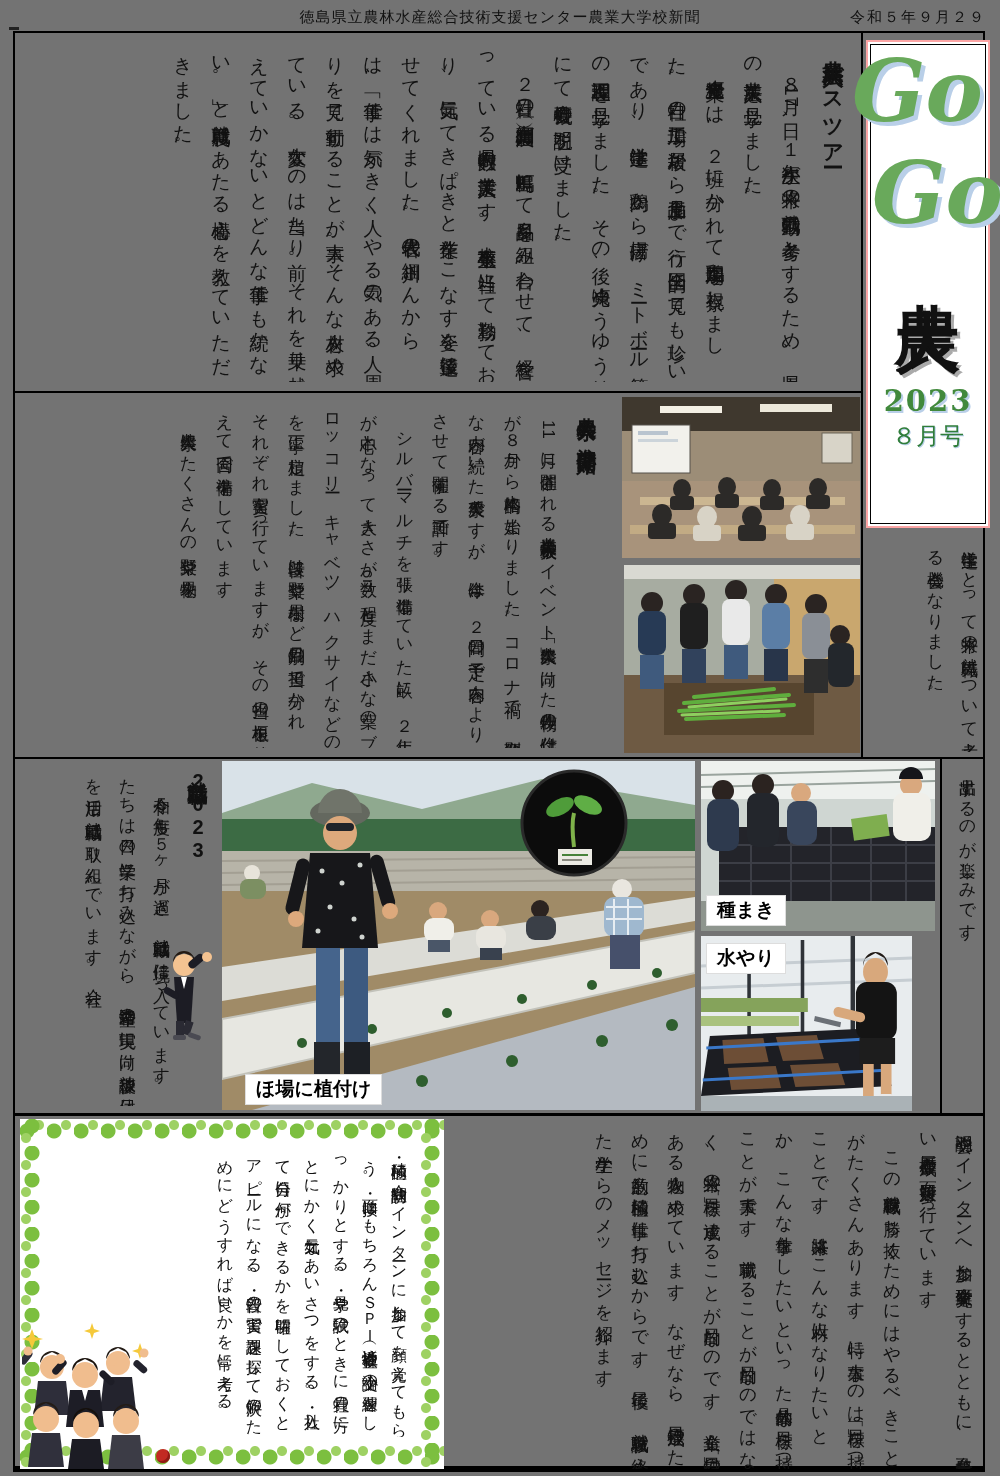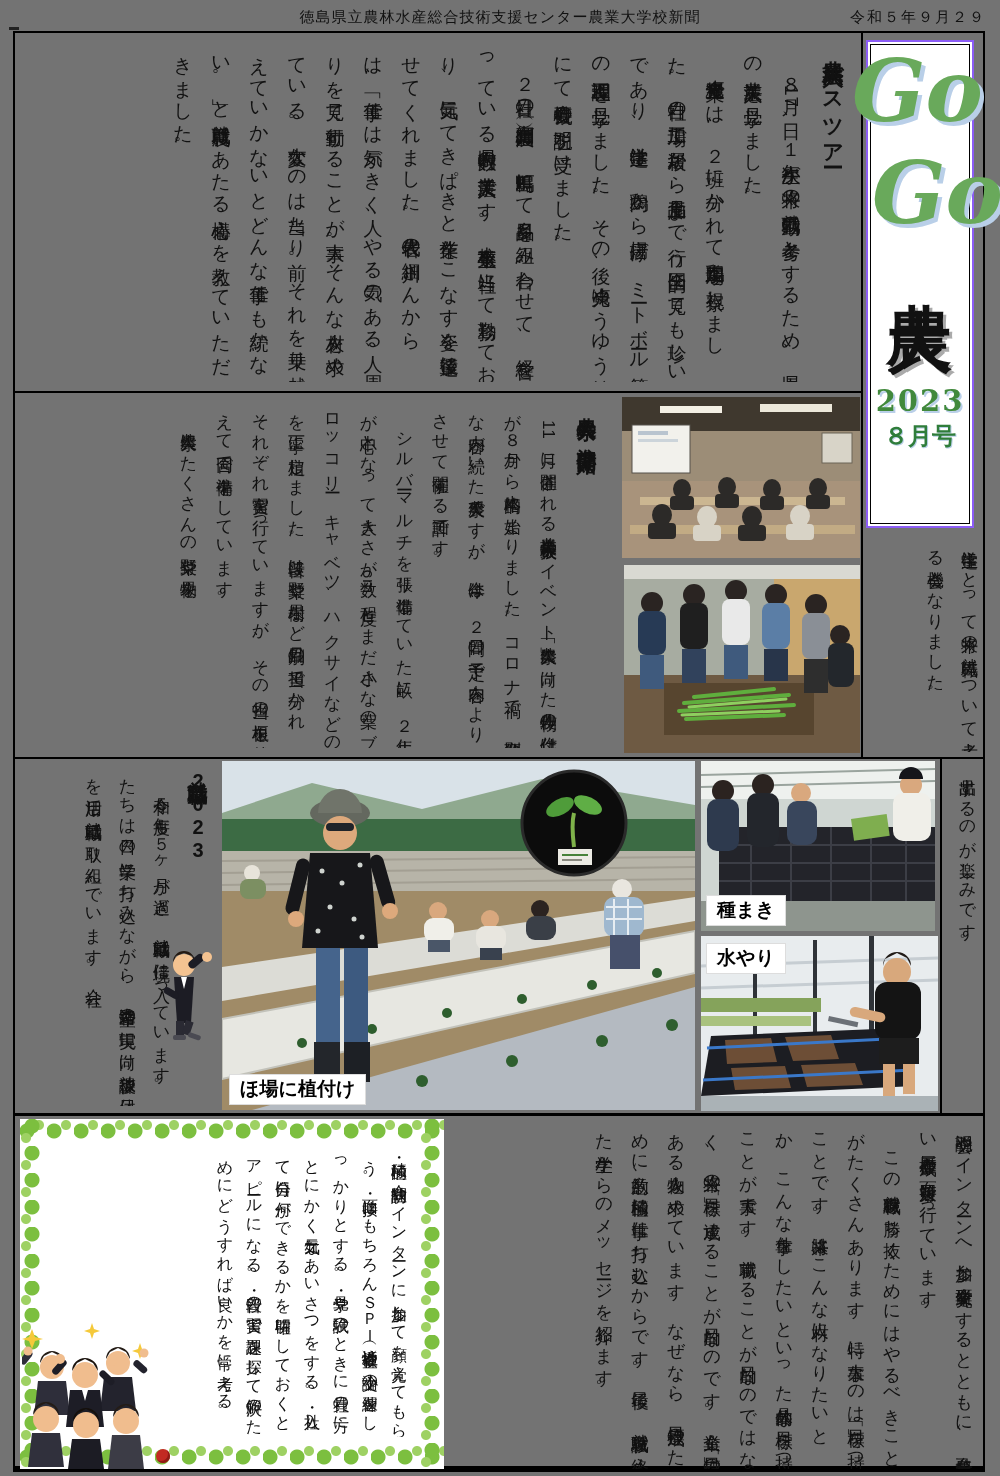--- a/index.html
+++ b/index.html
@@ -21,35 +21,35 @@
   .upright{text-orientation:upright;}
   .art1 p{font-size:19px;line-height:38px;letter-spacing:1px;}
   .art1 h2{font-size:21px;line-height:46px;letter-spacing:2px;}
   .art2 p{font-size:17px;line-height:36px;letter-spacing:1px;}
   .art2 h2{font-size:20px;line-height:42px;letter-spacing:2px;}
   .art3 p{font-size:17px;line-height:34px;letter-spacing:1px;}
   .art3 h2{font-size:20px;line-height:40px;letter-spacing:1px;}
   .art4 p{font-size:17.5px;line-height:36px;letter-spacing:1px;}
   .margin-col p{font-size:17px;line-height:34px;letter-spacing:1px;}
   
-  .masthead{position:absolute;left:866px;top:40px;width:108px;height:488px;
-            border:2px solid #8b5cf6;background:#fff;box-sizing:border-box;z-index:3;}
+  .masthead{position:absolute;left:866px;top:40px;width:124px;height:488px;
+            border:2px solid #fca5a5;background:#fff;box-sizing:border-box;z-index:3;}
   .masthead .inner{position:absolute;inset:2px;border:1px solid #000;}
   .go{position:absolute;font-family:"DejaVu Serif",serif;font-style:italic;font-weight:bold;
       font-size:86px;line-height:1;color:#69a95b;text-shadow:4px 4px 0 #b9cfe8;z-index:2;}
   .go1{top:6px;left:-16px;}
   .go2{top:108px;left:4px;}
   .mast-name{position:absolute;top:208px;left:50%;transform:translateX(-50%);
              writing-mode:vertical-rl;font-size:66px;font-weight:900;line-height:1;
              letter-spacing:6px;text-shadow:3px 3px 0 #aaa;}
   .mast-year{position:absolute;top:342px;width:100%;text-align:center;
              font-family:"DejaVu Serif",serif;font-weight:bold;font-size:29px;
              color:#41893c;text-shadow:2px 2px 0 #b9cfe8;letter-spacing:2px;}
   .mast-issue{position:absolute;top:378px;width:100%;text-align:center;
-              font-weight:bold;font-size:24px;color:#2f7d3a;text-shadow:1px 1px 0 #b9cfe8;}
+              font-weight:normal;font-size:24px;color:#2f7d3a;text-shadow:1px 1px 0 #b9cfe8;}
   .mast-org{position:absolute;left:5px;right:5px;top:414px;border-top:1px solid #000;
             padding-top:5px;line-height:1.55;}
   .mast-org .l1,.mast-org .l2{display:block;font-size:11.5px;letter-spacing:1px;}
   .mast-org .l3{display:block;font-size:14px;font-weight:bold;letter-spacing:2px;}
   
   .photo{position:absolute;overflow:hidden;background:#888;}
   .photo svg{display:block;width:100%;height:100%;}
   .caption{position:absolute;background:#fff;color:#000;font-size:19px;font-weight:bold;
            padding:2px 10px;line-height:1.3;box-shadow:0 0 0 1px #ddd;}
   
@@ -288,21 +288,21 @@
       <g>
         <circle cx="352" cy="62" r="52" fill="#0c0c0c" stroke="#2a2a2a" stroke-width="3"></circle>
         <path d="M352,86 c-2,-16 -2,-26 0,-34" stroke="#7fb24a" stroke-width="4" fill="none"></path>
         <ellipse cx="338" cy="46" rx="15" ry="8" fill="#4f9c3a" transform="rotate(-28 338 46)"></ellipse>
         <ellipse cx="366" cy="44" rx="15" ry="8" fill="#5fae45" transform="rotate(26 366 44)"></ellipse>
         <rect x="336" y="88" width="34" height="16" fill="#ecebe4"></rect>
         <line x1="340" y1="94" x2="366" y2="94" stroke="#47823a" stroke-width="2"></line>
         <line x1="340" y1="99" x2="360" y2="99" stroke="#8a8a80" stroke-width="2"></line>
       </g>
     </svg>
-    <div class="caption" style="left:8px;bottom:6px;margin-top:42px;">ほ場に植付け</div>
+    <div class="caption" style="left:24px;bottom:6px;margin-top:42px;">ほ場に植付け</div>
   </div>
 
   <div class="photo" style="left:701px;top:761px;width:234px;height:170px;">
     <svg viewBox="0 0 234 170" preserveAspectRatio="none">
       <rect width="234" height="170" fill="#cfd6d2"></rect>
       <rect width="234" height="38" fill="#eef1ee"></rect>
       <g stroke="#9aa49e" stroke-width="2">
           <line x1="0" y1="14" x2="234" y2="8"></line>
           <line x1="0" y1="26" x2="234" y2="20"></line>
         </g>
@@ -327,21 +327,21 @@
           <rect x="86" y="40" width="30" height="44" rx="10" fill="#39465c"></rect>
         <circle cx="210" cy="24" r="11" fill="#d9a87e"></circle>
           <path d="M198,18 a12,12 0 0,1 24,0 z" fill="#15151a"></path>
         <rect x="192" y="32" width="38" height="48" rx="10" fill="#f0efe9"></rect>
       </g>
       <rect y="140" width="234" height="30" fill="#8e958e"></rect>
     </svg>
     <div class="caption" style="left:6px;bottom:6px;">種まき</div>
   </div>
 
-  <div class="photo" style="left:701px;top:936px;width:237px;height:175px;">
+  <div class="photo" style="left:701px;top:936px;width:211px;height:175px;">
     <svg viewBox="0 0 237 175" preserveAspectRatio="none">
       <rect width="237" height="175" fill="#e8ecee"></rect>
       <g stroke="#c6cdd2" stroke-width="3">
           <line x1="0" y1="30" x2="237" y2="22"></line>
           <line x1="0" y1="52" x2="237" y2="44"></line>
         </g>
       <g fill="#2f3338">
           <rect x="52" y="8" width="4" height="120"></rect>
           <rect x="112" y="4" width="4" height="130"></rect>
           <rect x="168" y="0" width="5" height="140"></rect>

